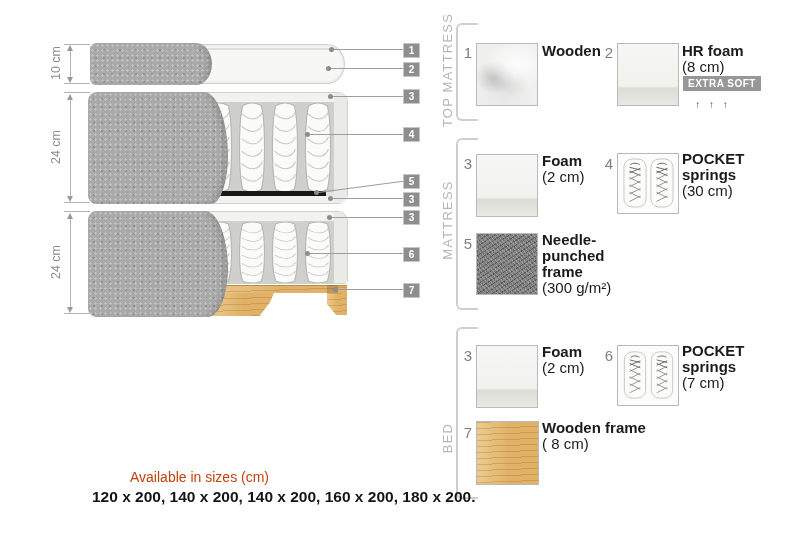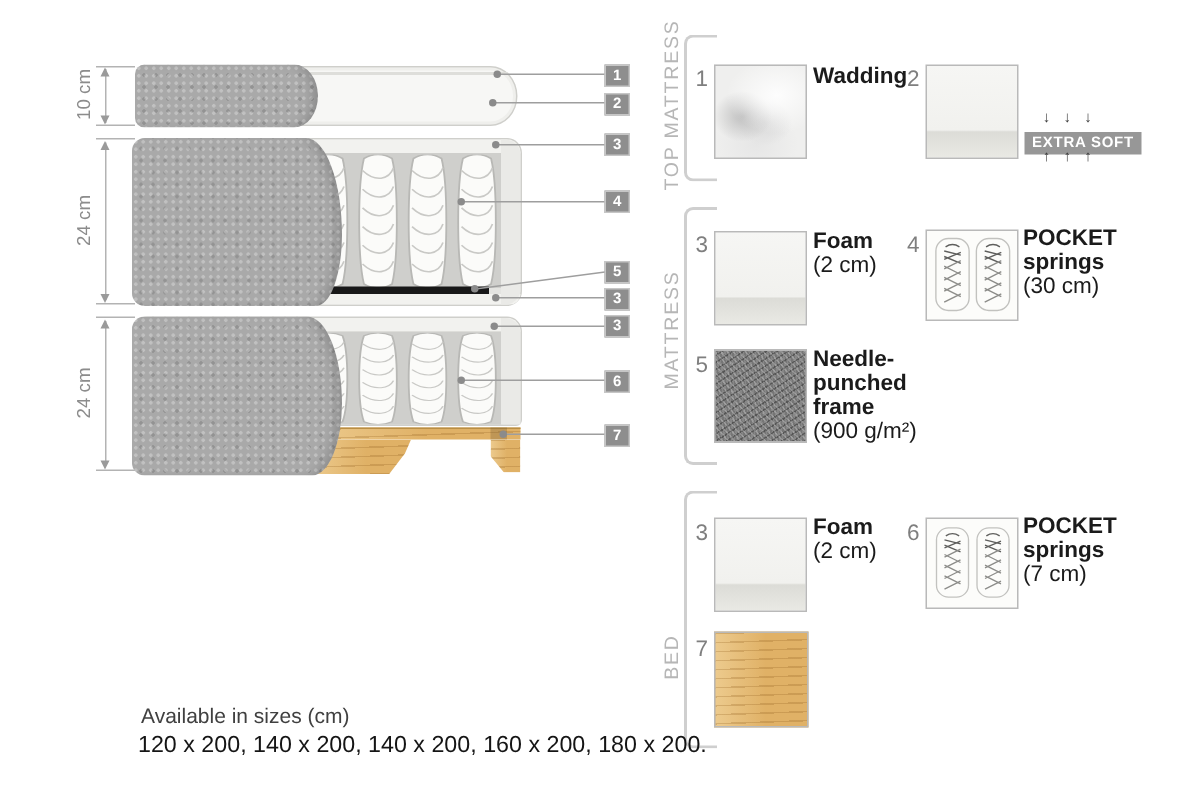--- a/index.html
+++ b/index.html
@@ -54,22 +54,22 @@
   .sw-spr{background:#fcfcfa;}
   .lbl{position:absolute;font-size:15px;line-height:16px;color:#1b1b1b;}
   .lbl b{font-weight:700;display:block;}
   .lbl span{font-weight:400;display:block;}
   .soft-arrows{position:absolute;width:62px;text-align:center;font-size:10px;font-weight:700;
                color:#3c3c3c;letter-spacing:3px;}
   .badge{position:absolute;background:#979797;color:#fff;font-size:10px;font-weight:700;
          letter-spacing:.5px;padding:2px 5px;}
 
   
-  .cap{position:absolute;font-size:14px;color:#404040;}
-  .sizes{position:absolute;font-size:15.5px;font-weight:400;color:#151515;}
+  .cap{position:absolute;font-size:14px;color:#c2410c;margin-left:36px;}
+  .sizes{position:absolute;font-size:15.5px;font-weight:700;color:#151515;}
 </style>
 </head>
 <body>
 
 <div class="stage">
 
   <svg width="0" height="0" style="position:absolute">
     <defs>
       <symbol id="coil" viewBox="0 0 32 100" preserveAspectRatio="none">
         <path d="M6,3 C1.5,22 1.5,78 6,97 C12,101 20,101 26,97 C30.5,78 30.5,22 26,3 C20,-1 12,-1 6,3 Z" fill="#fbfbf9" stroke="#b8b8b5" stroke-width="1.3"></path>
@@ -174,27 +174,31 @@
   <div class="tag" style="top:210px">3</div>
   <div class="tag" style="top:247px">6</div>
   <div class="tag" style="top:283px">7</div>
 
   <div class="bracket" style="top:23px;height:98px"></div>
   <div class="vlabel" style="left:377px;top:62px">TOP MATTRESS</div>
 
   <div class="num" style="left:458px;top:44px">1</div>
   <div class="swatch sw-wadding" style="left:476px;top:43px"></div>
   <div class="lbl" style="left:542px;top:43px">
-    <b>Wadding</b>
+    <b>Wooden</b>
   </div>
 
   <div class="num" style="left:599px;top:44px">2</div>
   <div class="swatch sw-foam" style="left:617px;top:43px"></div>
+  <div class="lbl" style="left:682px;top:43px">
+    <b>HR foam</b>
+    <span>(8 cm)</span>
+  </div>
   <div class="soft-arrows" style="left:682px;top:73px">↓ ↓ ↓</div>
-  <div class="badge" style="left:683px;top:88px">EXTRA SOFT</div>
+  <div class="badge" style="left:683px;top:76px">EXTRA SOFT</div>
   <div class="soft-arrows" style="left:682px;top:99px">↑ ↑ ↑</div>
 
   <div class="bracket" style="top:138px;height:172px"></div>
   <div class="vlabel" style="left:377px;top:212px">MATTRESS</div>
 
   <div class="num" style="left:458px;top:155px">3</div>
   <div class="swatch sw-foam" style="left:476px;top:154px"></div>
   <div class="lbl" style="left:542px;top:153px">
     <b>Foam</b>
     <span>(2 cm)</span>
@@ -212,21 +216,21 @@
     <b>springs</b>
     <span>(30 cm)</span>
   </div>
 
   <div class="num" style="left:458px;top:235px">5</div>
   <div class="swatch sw-felt" style="left:476px;top:233px;height:62px"></div>
   <div class="lbl" style="left:542px;top:232px">
     <b>Needle-</b>
     <b>punched</b>
     <b>frame</b>
-    <span>(900 g/m²)</span>
+    <span>(300 g/m²)</span>
   </div>
 
   <div class="bracket" style="top:327px;height:172px"></div>
   <div class="vlabel" style="left:377px;top:430px">BED</div>
 
   <div class="num" style="left:458px;top:347px">3</div>
   <div class="swatch sw-foam" style="left:476px;top:345px"></div>
   <div class="lbl" style="left:542px;top:344px">
     <b>Foam</b>
     <span>(2 cm)</span>
@@ -240,17 +244,21 @@
       </svg>
   </div>
   <div class="lbl" style="left:682px;top:343px">
     <b>POCKET</b>
     <b>springs</b>
     <span>(7 cm)</span>
   </div>
 
   <div class="num" style="left:458px;top:424px">7</div>
   <div class="swatch wood" style="left:476px;top:421px;width:63px;height:64px;border:1px solid #b9b9b9;"></div>
+  <div class="lbl" style="left:542px;top:420px">
+    <b>Wooden frame</b>
+    <span>( 8  cm)</span>
+  </div>
 
   <div class="cap" style="left:94px;top:469px">Available in sizes (cm)</div>
   <div class="sizes" style="left:92px;top:488px">120 x 200, 140 x 200, 140 x 200, 160 x 200, 180 x 200.</div>
 
 </div>
 
 </body></html>

